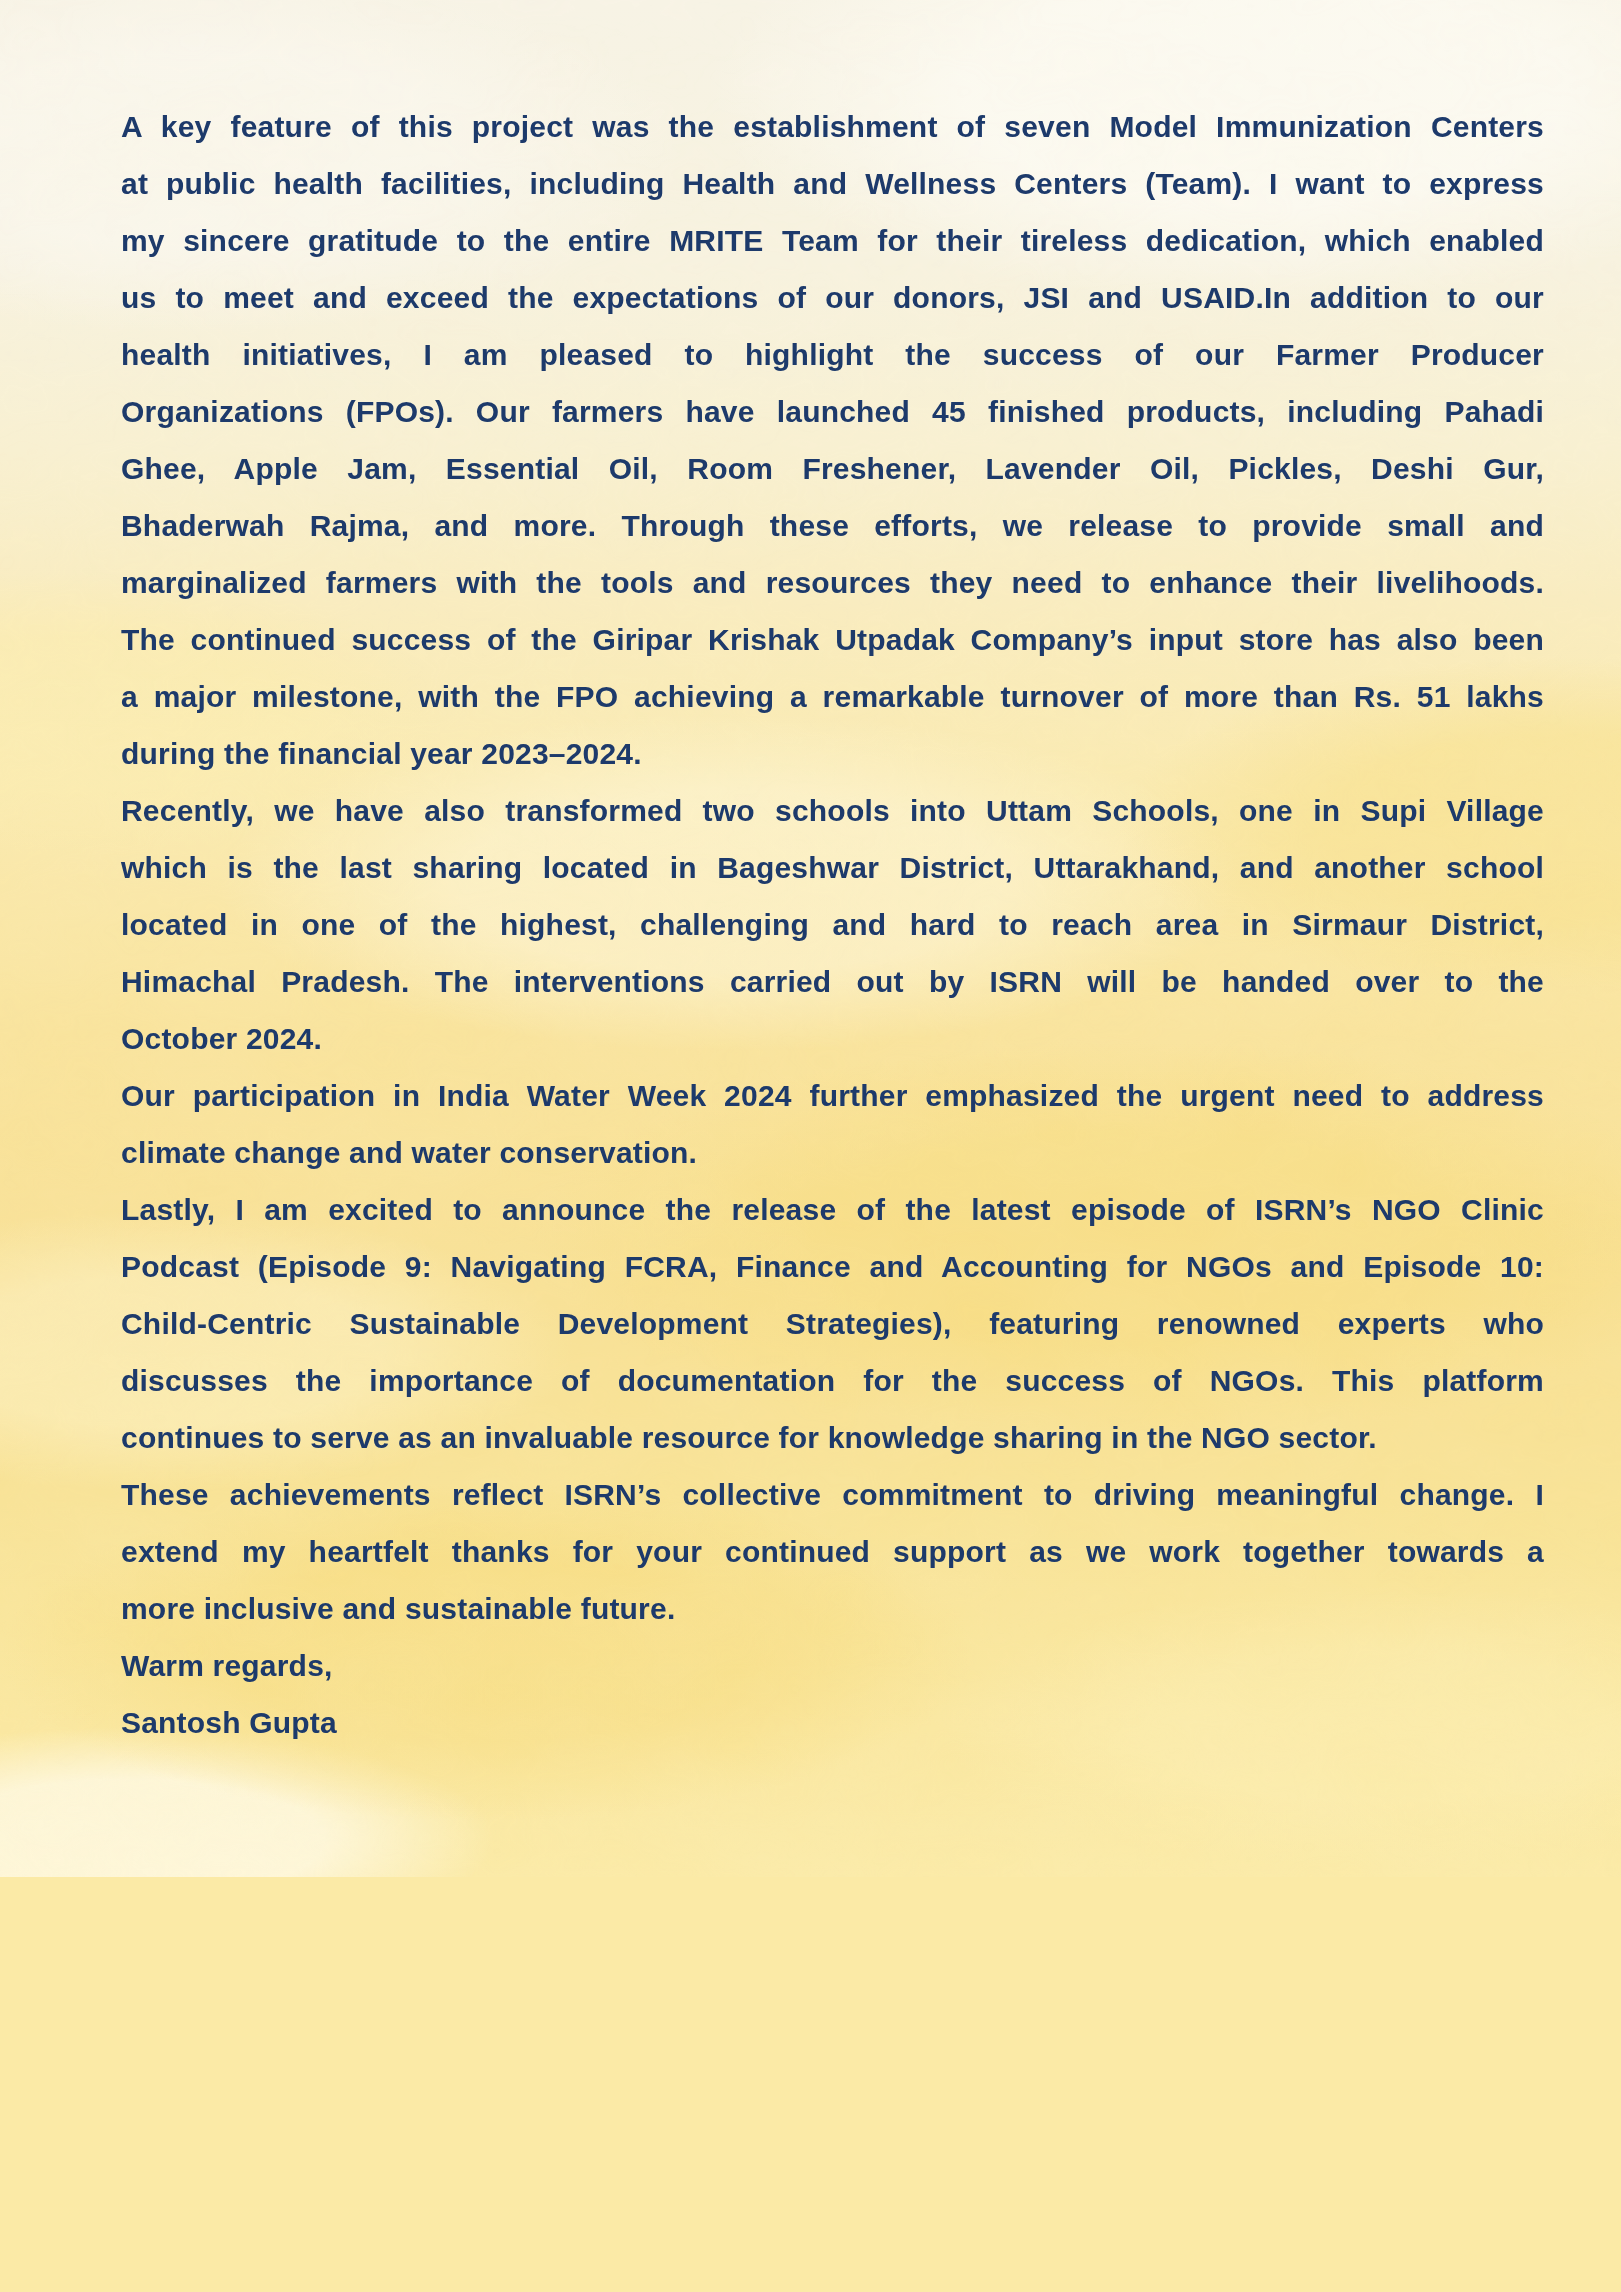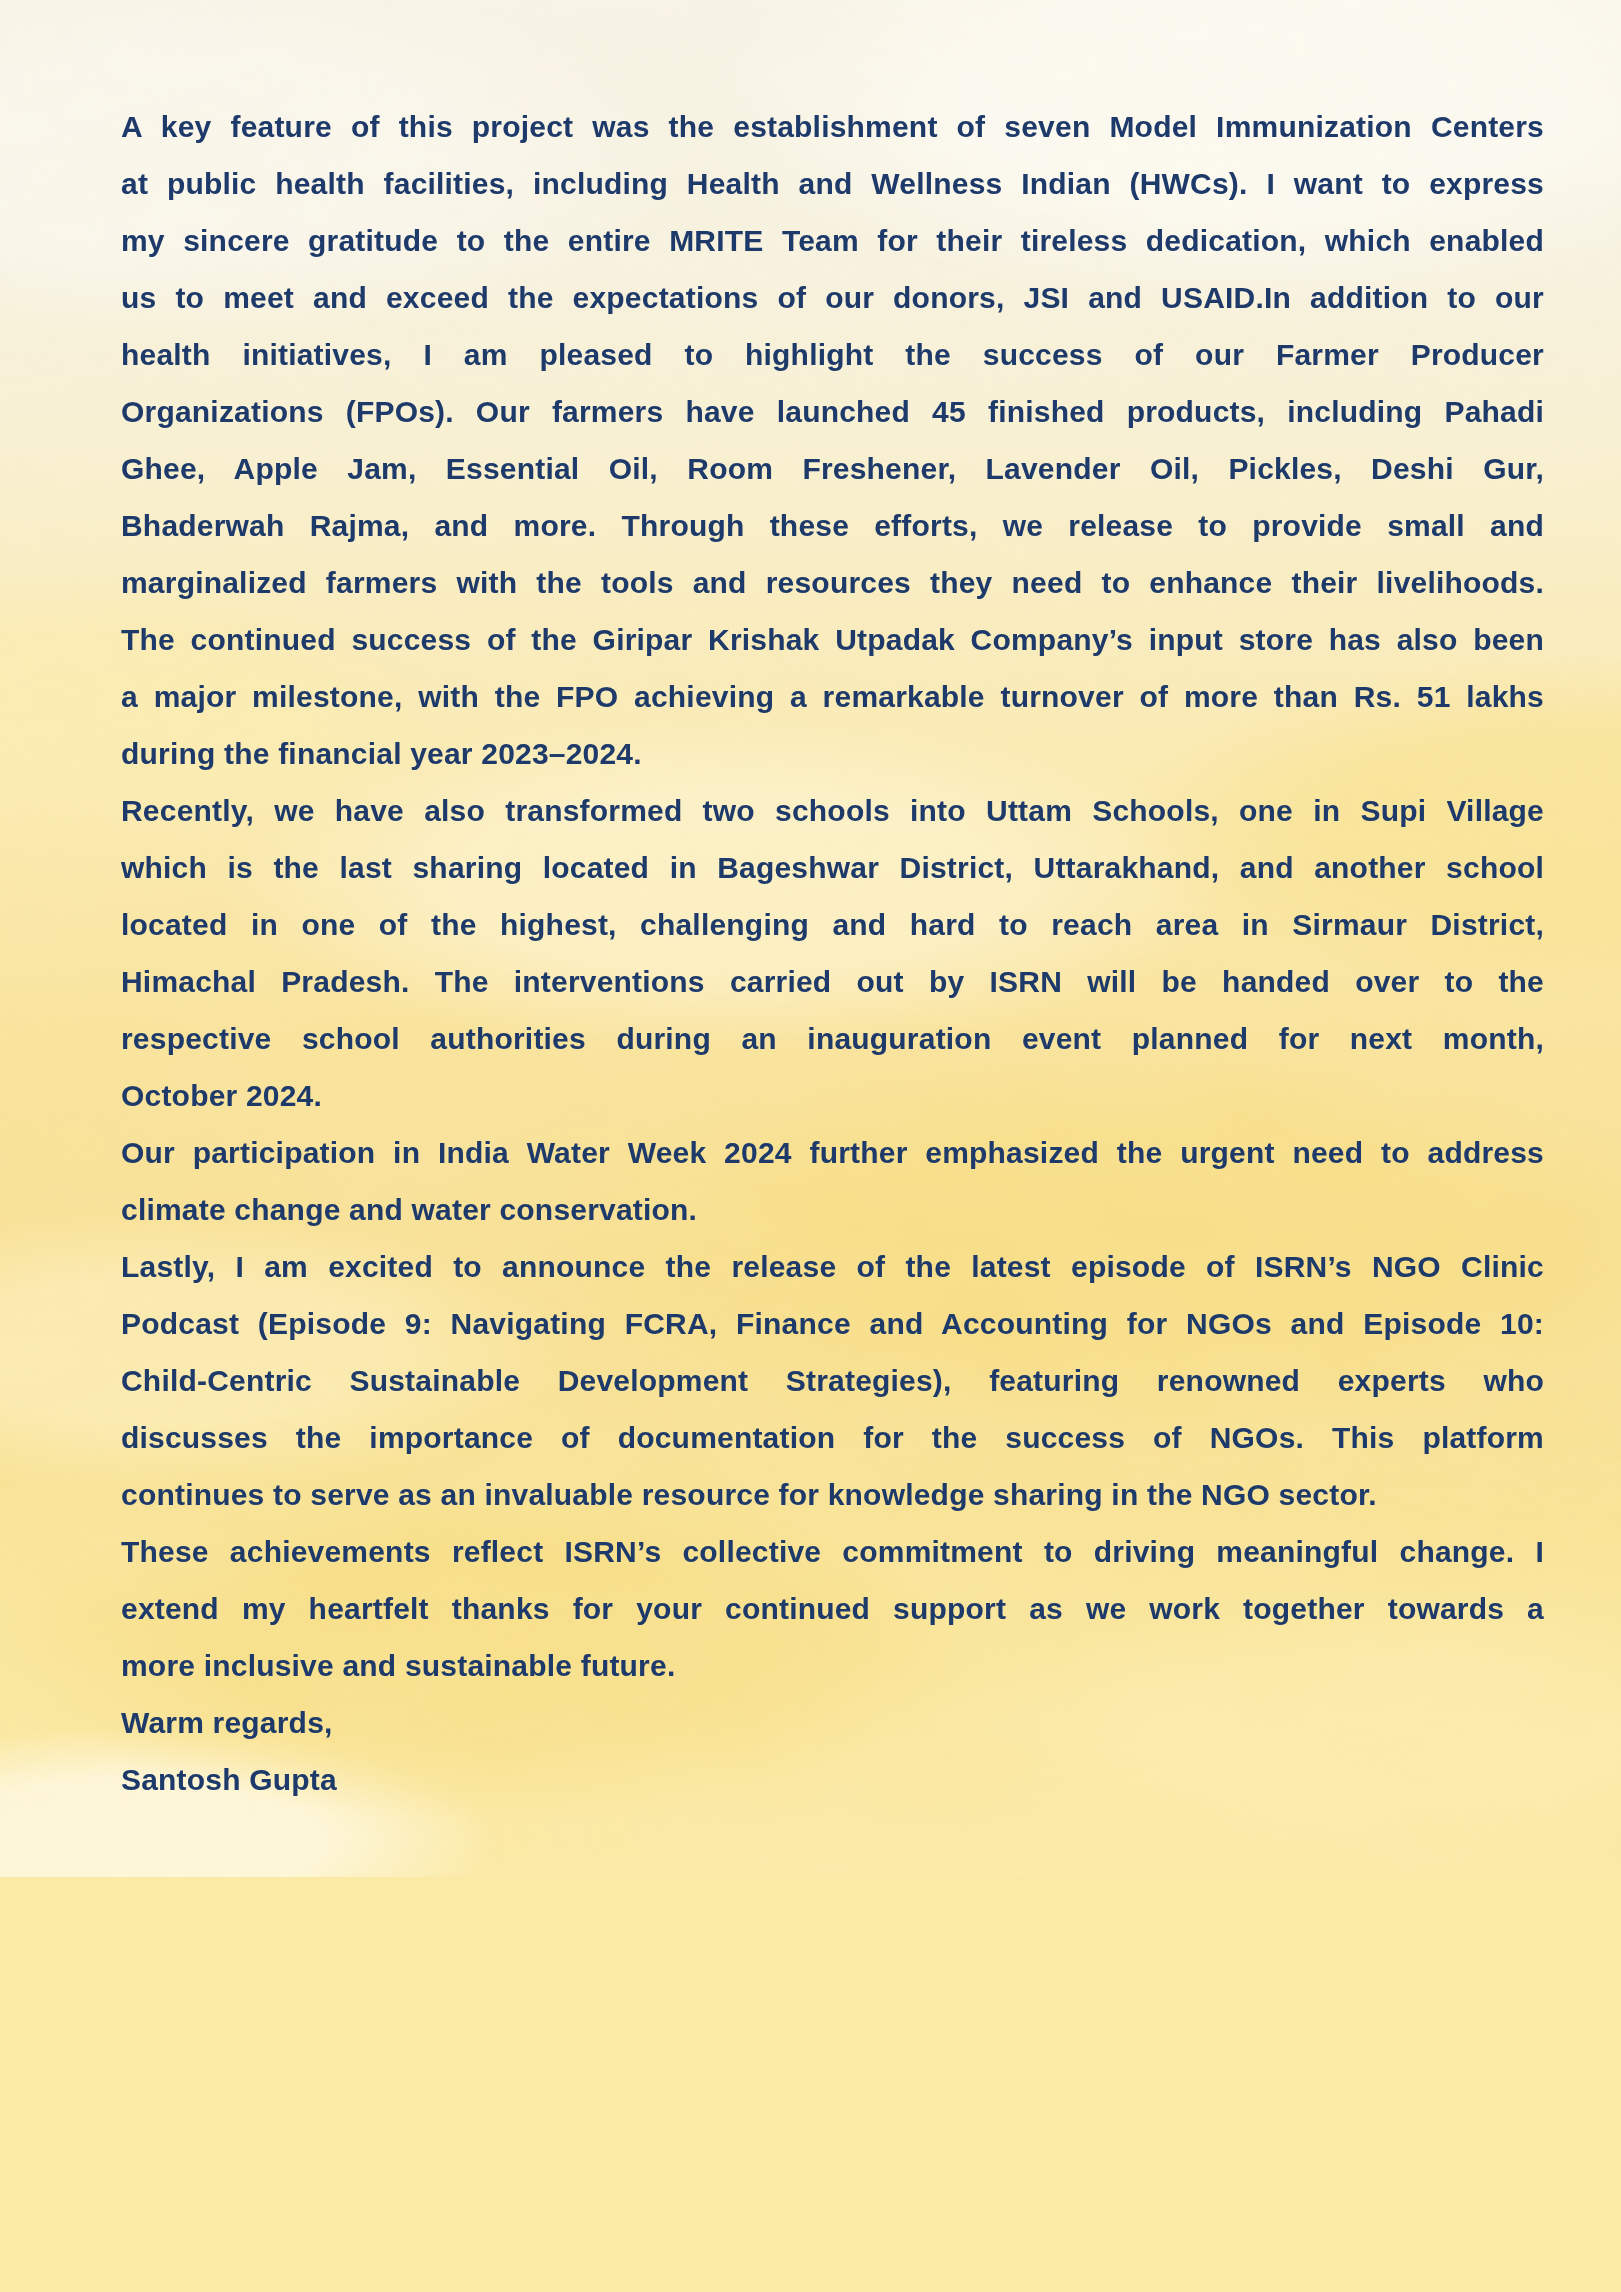--- a/index.html
+++ b/index.html
@@ -99,39 +99,38 @@
         <rect width="1810" height="2560" fill="url(#wc-fade)"></rect>
       </mask>
     </defs>
     <rect width="1810" height="2560" filter="url(#wc-noise)" mask="url(#wc-mask)" opacity="0.45"></rect>
   </svg>
 
   <div class="letter">
 
     <div class="para">
       <div class="line">A key feature of this project was the establishment of seven Model Immunization Centers</div>
-      <div class="line">at public health facilities, including Health and Wellness Indian (HWCs). I want to express</div>
+      <div class="line">at public health facilities, including Health and Wellness Centers (Team). I want to express</div>
       <div class="line">my sincere gratitude to the entire MRITE Team for their tireless dedication, which enabled</div>
       <div class="line">us to meet and exceed the expectations of our donors, JSI and USAID.In addition to our</div>
       <div class="line">health initiatives, I am pleased to highlight the success of our Farmer Producer</div>
       <div class="line">Organizations (FPOs). Our farmers have launched 45 finished products, including Pahadi</div>
       <div class="line">Ghee, Apple Jam, Essential Oil, Room Freshener, Lavender Oil, Pickles, Deshi Gur,</div>
       <div class="line">Bhaderwah Rajma, and more. Through these efforts, we release to provide small and</div>
       <div class="line">marginalized farmers with the tools and resources they need to enhance their livelihoods.</div>
       <div class="line">The continued success of the Giripar Krishak Utpadak Company’s input store has also been</div>
       <div class="line">a major milestone, with the FPO achieving a remarkable turnover of more than Rs. 51 lakhs</div>
       <div class="line last">during the financial year 2023–2024.</div>
     </div>
 
     <div class="para">
       <div class="line">Recently, we have also transformed two schools into Uttam Schools, one in Supi Village</div>
       <div class="line">which is the last sharing located in Bageshwar District, Uttarakhand, and another school</div>
       <div class="line">located in one of the highest, challenging and hard to reach area in Sirmaur District,</div>
       <div class="line">Himachal Pradesh. The interventions carried out by ISRN will be handed over to the</div>
-      <div class="line">respective school authorities during an inauguration event planned for next month,</div>
       <div class="line last">October 2024.</div>
     </div>
 
     <div class="para">
       <div class="line">Our participation in India Water Week 2024 further emphasized the urgent need to address</div>
       <div class="line last">climate change and water conservation.</div>
     </div>
 
     <div class="para">
       <div class="line">Lastly, I am excited to announce the release of the latest episode of ISRN’s NGO Clinic</div>

